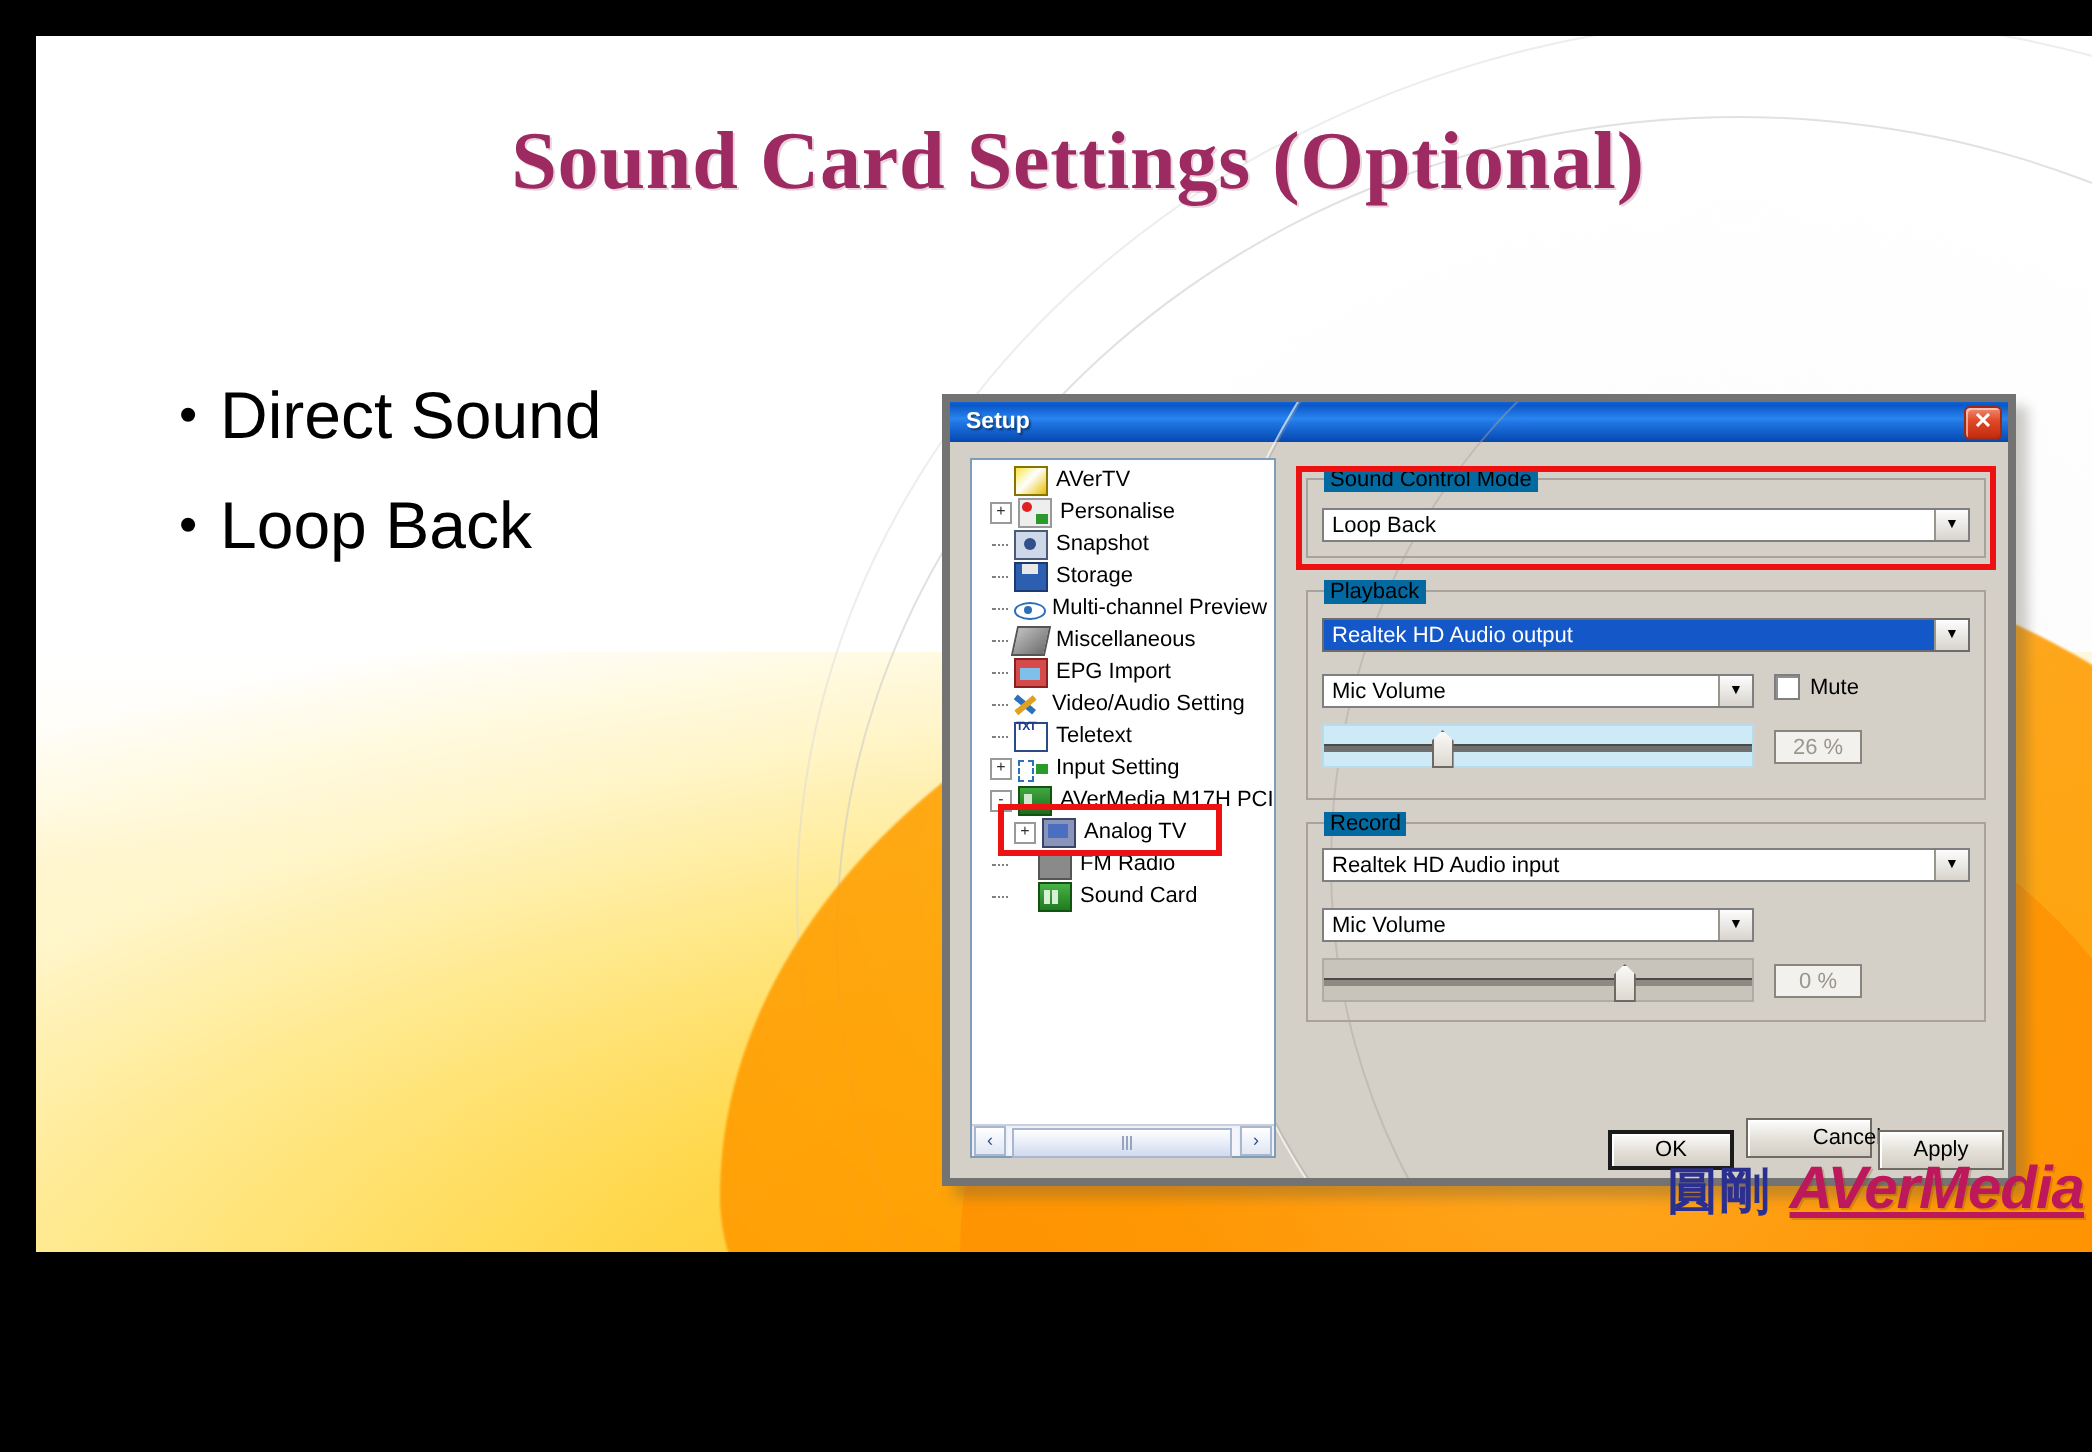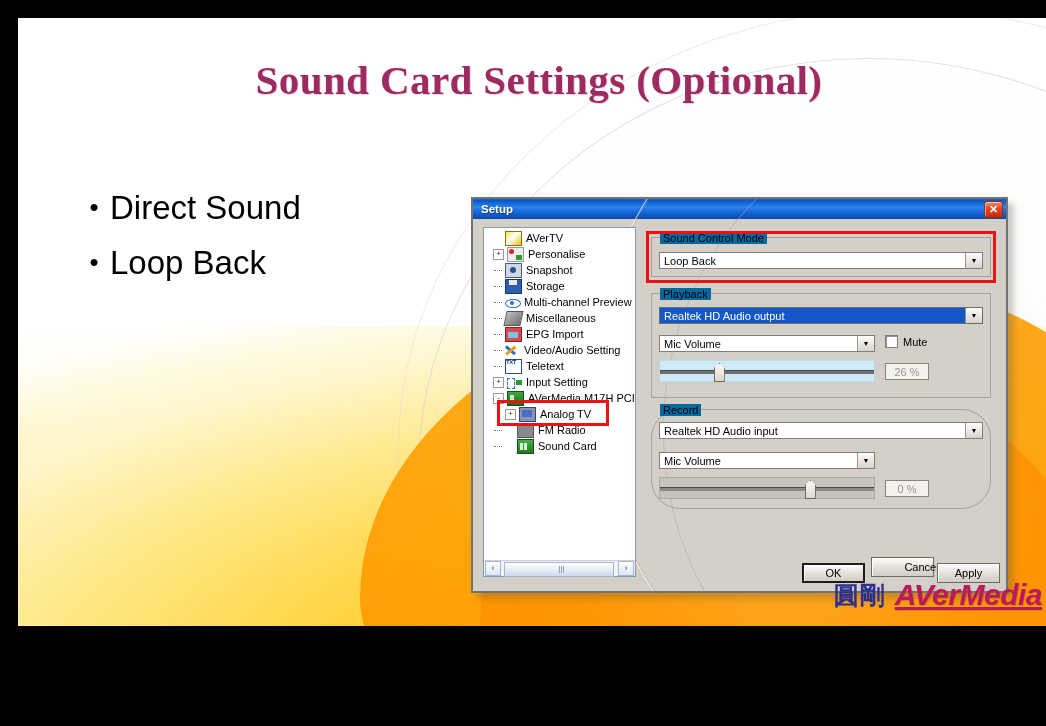--- a/index.html
+++ b/index.html
@@ -60,21 +60,21 @@
   }
   .bullet .btxt{font-size:33px;line-height:36px;color:#000;}
 
   
   #dlg-shadow{
     position:absolute;left:459px;top:185px;width:537px;height:396px;
     background:rgba(90,85,70,.30);filter:blur(3px);border-radius:2px;
   }
   #dialog{
     position:absolute;left:453px;top:179px;width:537px;height:396px;
-    background:#d4d0c8;border:2px solid #737373;
+    background:#d4d0c8;border:4px solid #737373;
     box-sizing:border-box;overflow:hidden;
     font-size:11px;color:#000;
   }
   #dlg-bgarc{
     position:absolute;left:120px;top:-170px;width:620px;height:680px;
     border-radius:50%;border:1px solid rgba(255,255,255,.65);
     box-shadow:inset 0 0 0 1px rgba(160,155,145,.35);
     pointer-events:none;
   }
   #dlg-bgarc2{
@@ -178,21 +178,21 @@
   #sb-grip{position:absolute;left:50%;top:3px;width:1px;height:7px;background:#97a4c0;box-shadow:2px 0 0 #97a4c0,4px 0 0 #97a4c0;}
 
   
   .grp{position:absolute;border:1px solid #a8a29a;box-sizing:border-box;}
   .grp-label{
     position:absolute;left:8px;top:-6px;background:#0369a1;
     padding:0 3px;font-size:11px;color:#000;
   }
   #grp-scm{left:178px;top:18px;width:340px;height:40px;}
   #grp-play{left:178px;top:74px;width:340px;height:105px;}
-  #grp-rec{left:178px;top:190px;width:340px;height:100px;border-radius:29px;}
+  #grp-rec{left:178px;top:190px;width:340px;height:100px;}
 
   #scm-redbox{
     position:absolute;left:173px;top:12px;width:350px;height:52px;
     border:3px solid #ee1111;box-sizing:border-box;
   }
 
   
   .combo{
     position:absolute;height:17px;background:#fff;border:1px solid #7f7f7f;
     box-sizing:border-box;display:flex;align-items:center;

